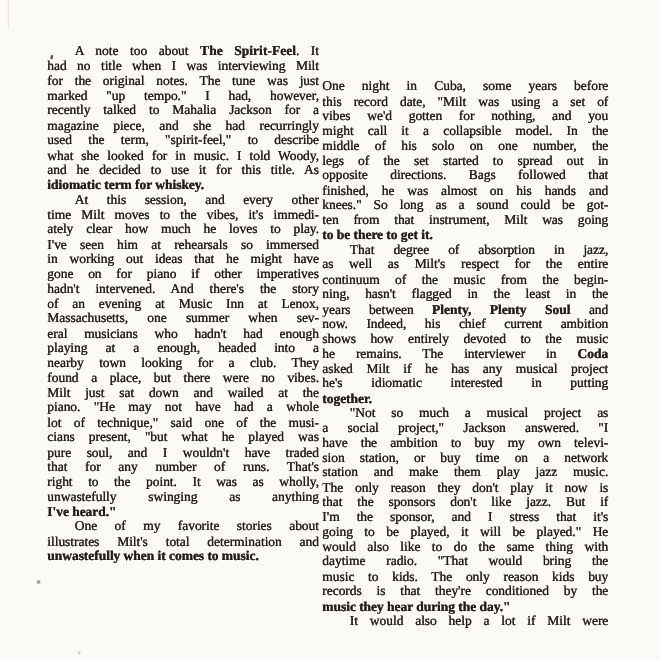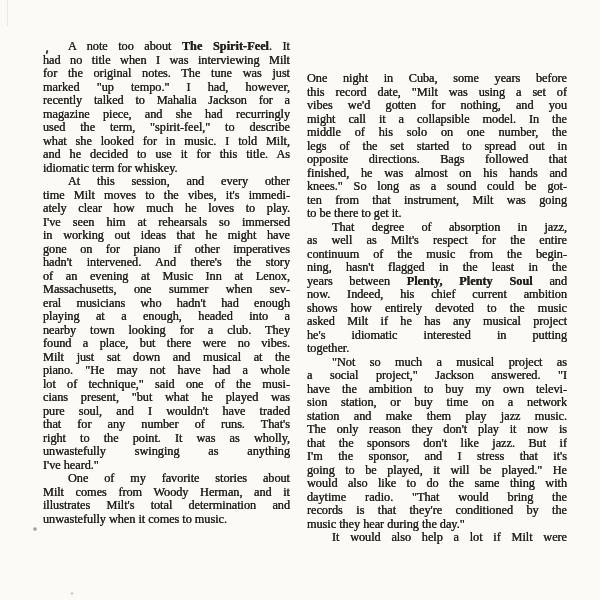--- a/index.html
+++ b/index.html
@@ -14,40 +14,40 @@
     width: 600px;
     height: 600px;
     font-family: "Liberation Serif", serif;
     background: #fbfaf7;
   }
   .columns {
     position: absolute;
     left: 43px;
     top: 40px;
     display: flex;
-    gap: 17px;
+    gap: 3px;
     filter: blur(0.15px);
   }
   .col { display: block; }
   .col-left  { width: 247px; }
   .col-right { width: 260px; margin-top: 32px; }
   .line {
     font-size: 12.3px;
     line-height: 13.5px;
     height: 13.5px;
     text-align: justify;
     text-align-last: justify;
     overflow: hidden;
     white-space: nowrap;
     letter-spacing: -0.05px;
     -webkit-text-stroke: 0.2px currentColor;
     text-shadow: 0 0 0.5px rgba(34, 30, 25, 0.75);
   }
   .line.indent { text-indent: 25px; }
-  .line.end { text-align-last: left; }
+  .line.end { text-align-last: left; font-weight: bold; }
   .line b { font-weight: 700; letter-spacing: 0; }
   
   .edge-line {
     position: absolute;
     left: 7px; top: 0;
     width: 1px; height: 26px;
     background: #e9e7e1;
   }
   .speck { position: absolute; border-radius: 50%; }
   .speck-1 {
@@ -78,47 +78,46 @@
   <div class="speck speck-3"></div>
   <div class="columns">
     <div class="col col-left">
         <div class="line indent">A note too about <b>The Spirit-Feel</b>. It</div>
         <div class="line">had no title when I was interviewing Milt</div>
         <div class="line">for the original notes. The tune was just</div>
         <div class="line">marked "up tempo." I had, however,</div>
         <div class="line">recently talked to Mahalia Jackson for a</div>
         <div class="line">magazine piece, and she had recurringly</div>
         <div class="line">used the term, "spirit-feel," to describe</div>
-        <div class="line">what she looked for in music. I told Milt,</div>
+        <div class="line">what she looked for in music. I told Woody,</div>
         <div class="line">and he decided to use it for this title. As</div>
         <div class="line end">idiomatic term for whiskey.</div>
         <div class="line indent">At this session, and every other</div>
         <div class="line">time Milt moves to the vibes, it's immedi-</div>
         <div class="line">ately clear how much he loves to play.</div>
         <div class="line">I've seen him at rehearsals so immersed</div>
         <div class="line">in working out ideas that he might have</div>
         <div class="line">gone on for piano if other imperatives</div>
         <div class="line">hadn't intervened. And there's the story</div>
         <div class="line">of an evening at Music Inn at Lenox,</div>
         <div class="line">Massachusetts, one summer when sev-</div>
         <div class="line">eral musicians who hadn't had enough</div>
         <div class="line">playing at a enough, headed into a</div>
         <div class="line">nearby town looking for a club. They</div>
         <div class="line">found a place, but there were no vibes.</div>
-        <div class="line">Milt just sat down and musical at the</div>
+        <div class="line">Milt just sat down and wailed at the</div>
         <div class="line">piano. "He may not have had a whole</div>
         <div class="line">lot of technique," said one of the musi-</div>
         <div class="line">cians present, "but what he played was</div>
         <div class="line">pure soul, and I wouldn't have traded</div>
         <div class="line">that for any number of runs. That's</div>
         <div class="line">right to the point. It was as wholly,</div>
         <div class="line">unwastefully swinging as anything</div>
         <div class="line end">I've heard."</div>
         <div class="line indent">One of my favorite stories about</div>
-        <div class="line">Milt comes from Woody Herman, and it</div>
         <div class="line">illustrates Milt's total determination and</div>
         <div class="line end">unwastefully when it comes to music.</div>
       </div>
     <div class="col col-right">
         <div class="line">One night in Cuba, some years before</div>
         <div class="line">this record date, "Milt was using a set of</div>
         <div class="line">vibes we'd gotten for nothing, and you</div>
         <div class="line">might call it a collapsible model. In the</div>
         <div class="line">middle of his solo on one number, the</div>
         <div class="line">legs of the set started to spread out in</div>
@@ -127,32 +126,34 @@
         <div class="line">knees." So long as a sound could be got-</div>
         <div class="line">ten from that instrument, Milt was going</div>
         <div class="line end">to be there to get it.</div>
         <div class="line indent">That degree of absorption in jazz,</div>
         <div class="line">as well as Milt's respect for the entire</div>
         <div class="line">continuum of the music from the begin-</div>
         <div class="line">ning, hasn't flagged in the least in the</div>
         <div class="line">years between <b>Plenty, Plenty Soul</b> and</div>
         <div class="line">now. Indeed, his chief current ambition</div>
         <div class="line">shows how entirely devoted to the music</div>
+        <div class="line">he remains. The interviewer in <b>Coda</b></div>
         <div class="line">asked Milt if he has any musical project</div>
         <div class="line">he's idiomatic interested in putting</div>
         <div class="line end">together.</div>
         <div class="line indent">"Not so much a musical project as</div>
         <div class="line">a social project," Jackson answered. "I</div>
         <div class="line">have the ambition to buy my own televi-</div>
         <div class="line">sion station, or buy time on a network</div>
         <div class="line">station and make them play jazz music.</div>
         <div class="line">The only reason they don't play it now is</div>
         <div class="line">that the sponsors don't like jazz. But if</div>
         <div class="line">I'm the sponsor, and I stress that it's</div>
         <div class="line">going to be played, it will be played." He</div>
         <div class="line">would also like to do the same thing with</div>
         <div class="line">daytime radio. "That would bring the</div>
+        <div class="line">music to kids. The only reason kids buy</div>
         <div class="line">records is that they're conditioned by the</div>
         <div class="line end">music they hear during the day."</div>
         <div class="line indent">It would also help a lot if Milt were</div>
       </div>
   </div>
 </div>
 
 </body></html>

